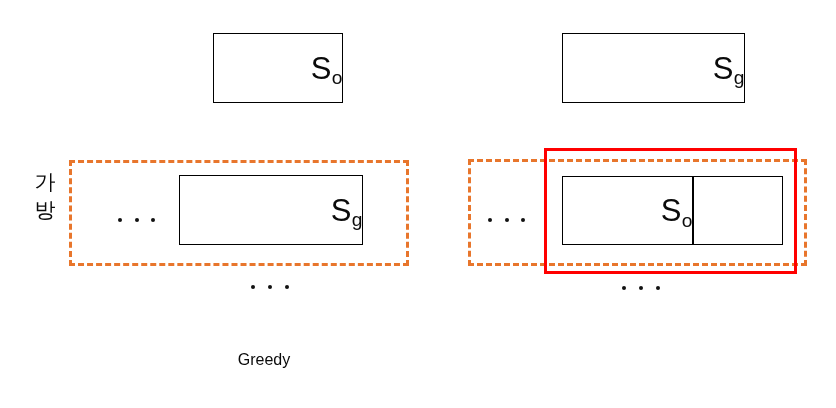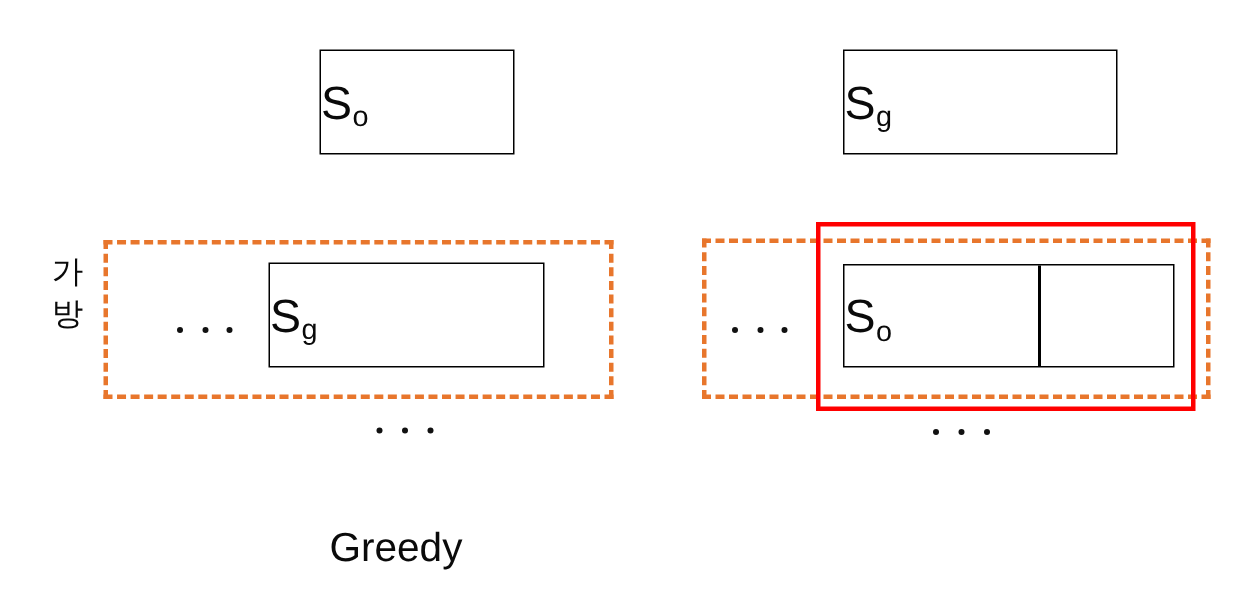--- a/index.html
+++ b/index.html
@@ -39,38 +39,38 @@
 
   .divider {
     background: #000000;
     width: 1.6px;
   }
 
   
   .sym {
     display: flex;
     align-items: center;
-    justify-content: flex-start;
+    justify-content: flex-end;
     font-size: 31px;
     font-family: "Liberation Sans", sans-serif;
     color: #0a0a0a;
     letter-spacing: 0px;
     line-height: 1;
     user-select: none;
   }
   .sym sub {
     font-size: 0.62em;
     vertical-align: baseline;
     position: relative;
     top: 0.30em;
     left: 0.02em;
   }
 
   .caption {
-    font-size: 27px;
+    font-size: 16px;
     color: #0a0a0a;
     text-align: center;
     white-space: nowrap;
     line-height: 1.1;
   }
 
   .bag-label {
     font-size: 21px;
     color: #0a0a0a;
     text-align: center;

